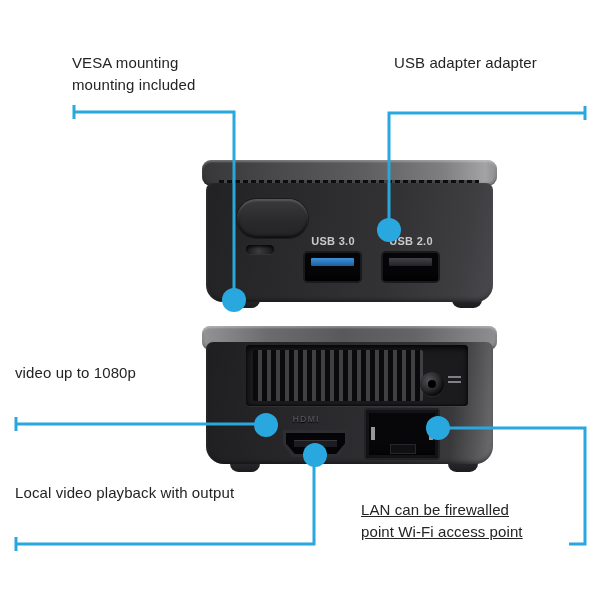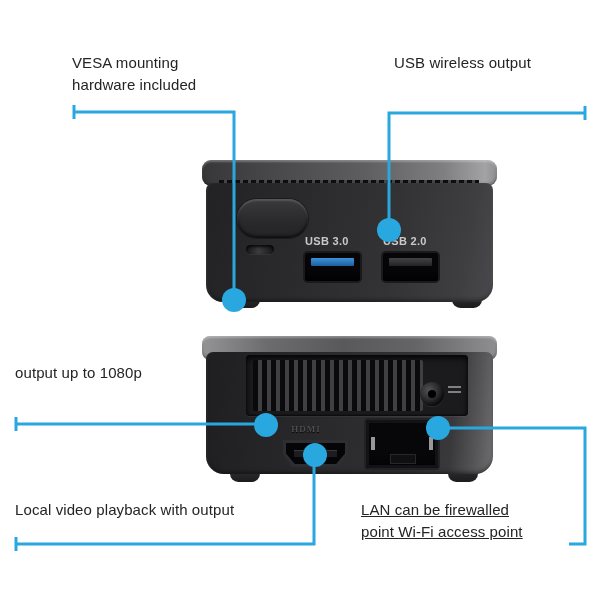--- a/index.html
+++ b/index.html
@@ -45,21 +45,21 @@
     background:linear-gradient(180deg,#3a3a3d,#29292c 60%,#242427);
     box-shadow:0 0 0 1px #1b1b1e, 0 1px 1px rgba(255,255,255,.08),
       inset 0 2px 2px rgba(255,255,255,.16), inset 0 -2px 3px rgba(0,0,0,.65);
   }
   .led-slot {
     left:44px; top:85px; width:28px; height:9px; border-radius:5px;
     background:linear-gradient(90deg,#17171a,#3c3c40 45%,#17171a);
     box-shadow:inset 0 2px 3px rgba(0,0,0,.85), 0 1px 0 rgba(255,255,255,.06);
   }
   .port-label {
-    top:75px; width:56px; 
+    top:75px; width:56px; text-align:center;
     color:#c9c9cc; font-size:11px; font-weight:600; letter-spacing:.3px;
   }
   .usb-port {
     top:93px; width:55px; height:28px; border-radius:3px;
     background:#060608;
     box-shadow:0 0 0 2px #1a1a1d, inset 0 -10px 10px -6px #000;
   }
   .usb-tongue { position:absolute; left:6px; right:6px; top:5px; height:8px; border-radius:1px; }
   .tongue-blue { background:linear-gradient(180deg,#3d93d8,#1d5f9f); }
   .tongue-gray { background:linear-gradient(180deg,#434347,#232327); }
@@ -141,21 +141,21 @@
     <div class="dev-part port-label" style="left:103px;">USB 3.0</div>
     <div class="dev-part usb-port" style="left:103px;">
       <div class="usb-tongue tongue-blue"></div>
     </div>
     <div class="dev-part port-label" style="left:181px;">USB 2.0</div>
     <div class="dev-part usb-port" style="left:181px;">
       <div class="usb-tongue tongue-gray"></div>
     </div>
   </div>
 
-  <div class="device" style="left:202px; top:336px;font-family:Liberation Serif, serif;">
+  <div class="device" style="left:202px; top:326px;">
     <div class="dev-part foot" style="left:28px; top:134px; width:30px; height:12px;"></div>
     <div class="dev-part foot" style="left:246px; top:134px; width:30px; height:12px;"></div>
     <div class="dev-part lid-rear"></div>
     <div class="dev-part body-rear"></div>
     <div class="dev-part vent-grille">
       <div class="dev-part vent-slots"></div>
       <div class="dev-part power-jack"></div>
       <div class="dev-part spec-mark" style="top:31px;"></div>
       <div class="dev-part spec-mark" style="top:36px;"></div>
     </div>
@@ -189,29 +189,29 @@
     <line class="connector" x1="16" y1="537" x2="16" y2="551"></line>
     <polyline class="connector" points="16,544 314,544 314,457"></polyline>
     <circle class="dot" cx="315" cy="455" r="12"></circle>
 
     <polyline class="connector" points="438,428 585,428 585,544 569,544"></polyline>
     <circle class="dot" cx="438" cy="428" r="12"></circle>
   </svg>
 
   <div class="callout" style="left:72px; top:52px;">
     <span>VESA mounting</span>
-    <span>hardware included</span>
+    <span>mounting included</span>
   </div>
   <div class="callout" style="left:394px; top:52px;">
-    <span>USB wireless output</span>
+    <span>USB adapter adapter</span>
   </div>
   <div class="callout" style="left:15px; top:362px;">
-    <span>output up to 1080p</span>
-  </div>
-  <div class="callout" style="left:15px; top:482px;margin-top:17px;">
+    <span>video up to 1080p</span>
+  </div>
+  <div class="callout" style="left:15px; top:482px;">
     <span>Local video playback with output</span>
   </div>
   <div class="callout" style="left:361px; top:499px;text-decoration:underline;">
     <span>LAN can be firewalled</span>
     <span>point Wi-Fi access point</span>
   </div>
 
 </div>
 
 </body></html>

